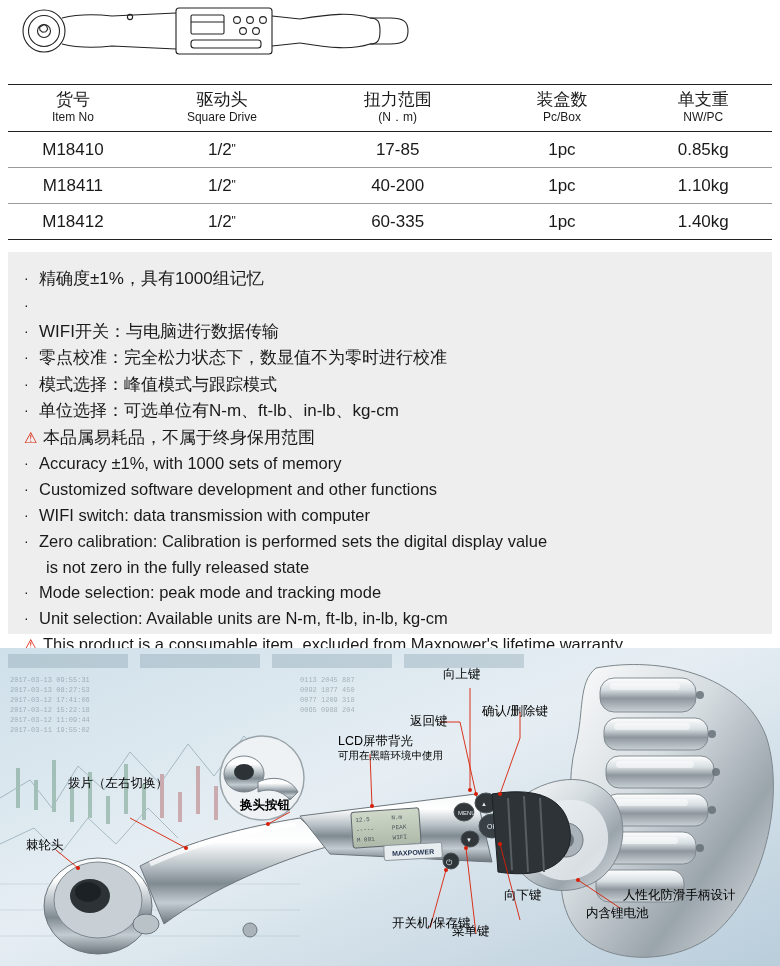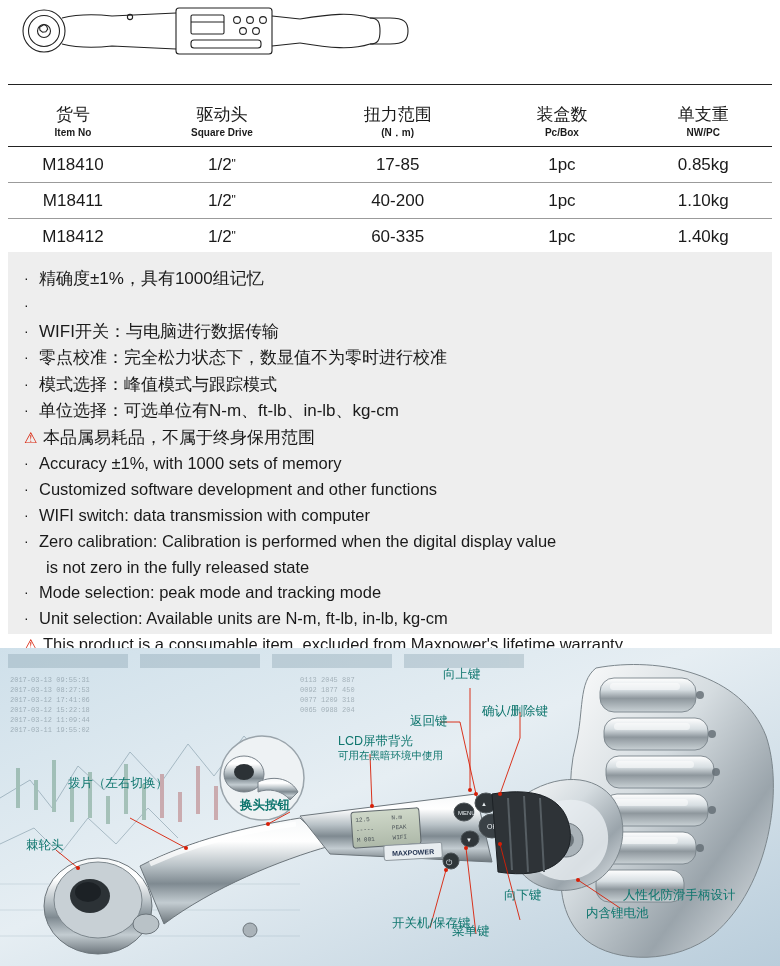--- a/index.html
+++ b/index.html
@@ -29,24 +29,24 @@
     border-collapse: collapse;
   }
   .spec-table td, .spec-table th {
     text-align: center;
     font-weight: normal;
     padding: 0;
   }
   .spec-table thead th {
     border-top: 1.5px solid #222;
     border-bottom: 1.5px solid #222;
-    padding: 20px 0 6px;
+    padding: 5px 0 6px;
   }
   .th-cn { font-size: 17px; line-height: 20px; display: block; }
-  .th-en { font-size: 10px; line-height: 15px; display: block; font-weight: bold; }
+  .th-en { font-size: 12px; line-height: 15px; display: block; }
   .spec-table tbody td {
     font-size: 17px;
     line-height: 20px;
     padding: 7px 0 7px;
     border-bottom: 1px solid #9b9b9b;
   }
   .spec-table tbody tr:last-child td { border-bottom: 1.5px solid #222; }
   .col-1 { width: 17%; }
   .col-2 { width: 22%; }
   .col-3 { width: 24%; }
@@ -100,21 +100,21 @@
   .photo {
     position: absolute;
     left: 0; top: 648px;
     width: 780px; height: 318px;
     overflow: hidden;
     background: #dfe8ef;
   }
   .photo svg { display: block; }
   .anno {
     position: absolute;
-    color: #0f766e;
+    color: #000000;
     font-size: 12.5px;
     line-height: 15px;
     white-space: nowrap;
   }
   .anno.small { font-size: 10.5px; line-height: 13px; }
   .anno-c { text-align: center; }
 </style>
 </head>
 <body>
 
@@ -240,21 +240,21 @@
   <div class="feat-line">
     <span class="bullet">·</span>
     <span class="feat-en">Customized software development and other functions</span>
   </div>
   <div class="feat-line">
     <span class="bullet">·</span>
     <span class="feat-en">WIFI switch: data transmission with computer</span>
   </div>
   <div class="feat-line">
     <span class="bullet">·</span>
-    <span class="feat-en">Zero calibration: Calibration is performed when the digital display value</span>
+    <span class="feat-en">Zero calibration: Calibration is performed sets the digital display value</span>
   </div>
   <div class="feat-en-cont">is not zero in the fully released state</div>
   <div class="feat-line">
     <span class="bullet">·</span>
     <span class="feat-en">Mode selection: peak mode and tracking mode</span>
   </div>
   <div class="feat-line">
     <span class="bullet">·</span>
     <span class="feat-en">Unit selection: Available units are N-m, ft-lb, in-lb, kg-cm</span>
   </div>

